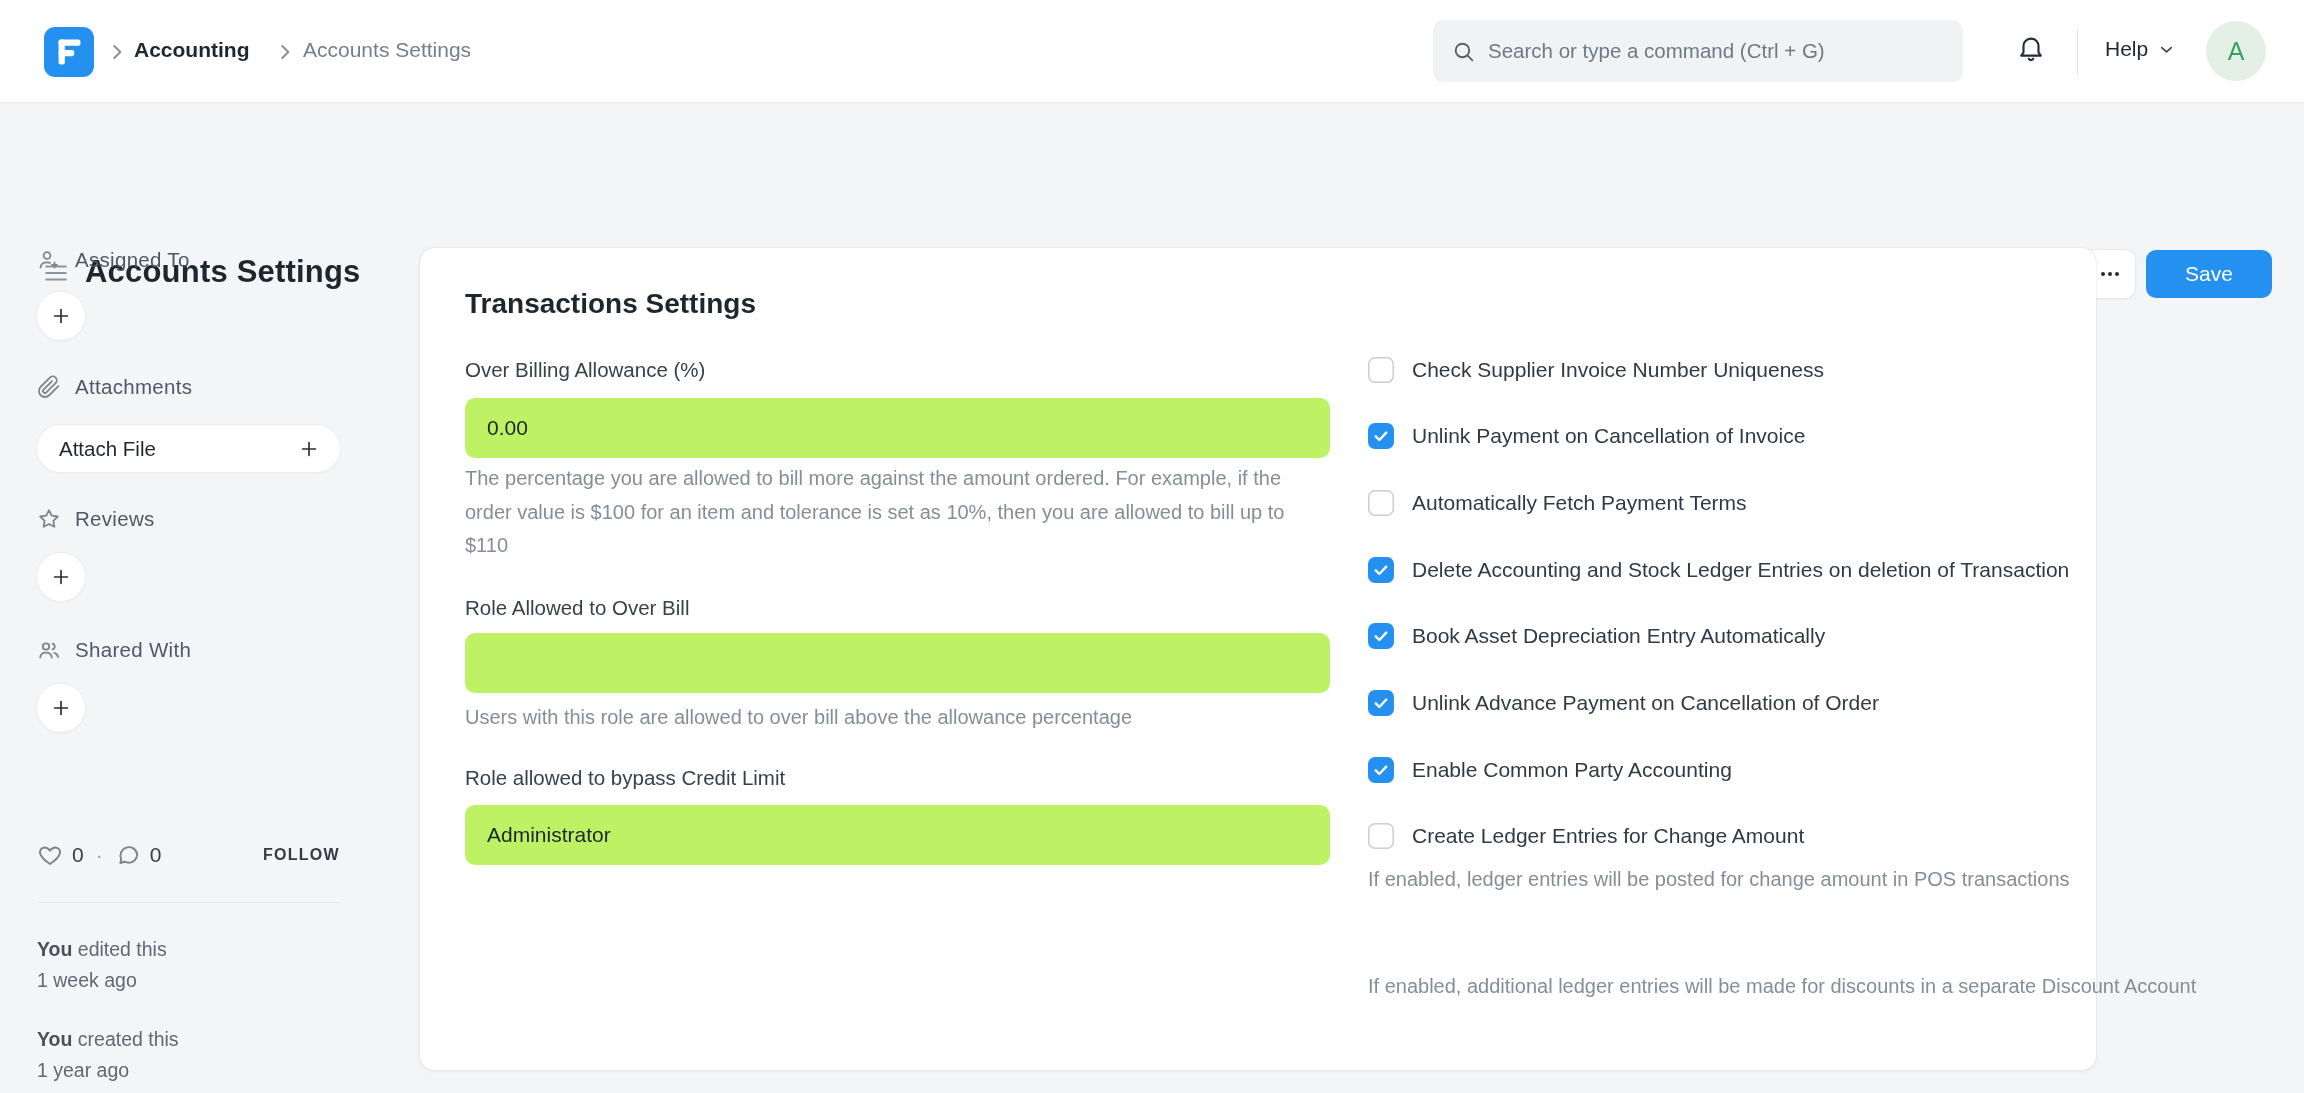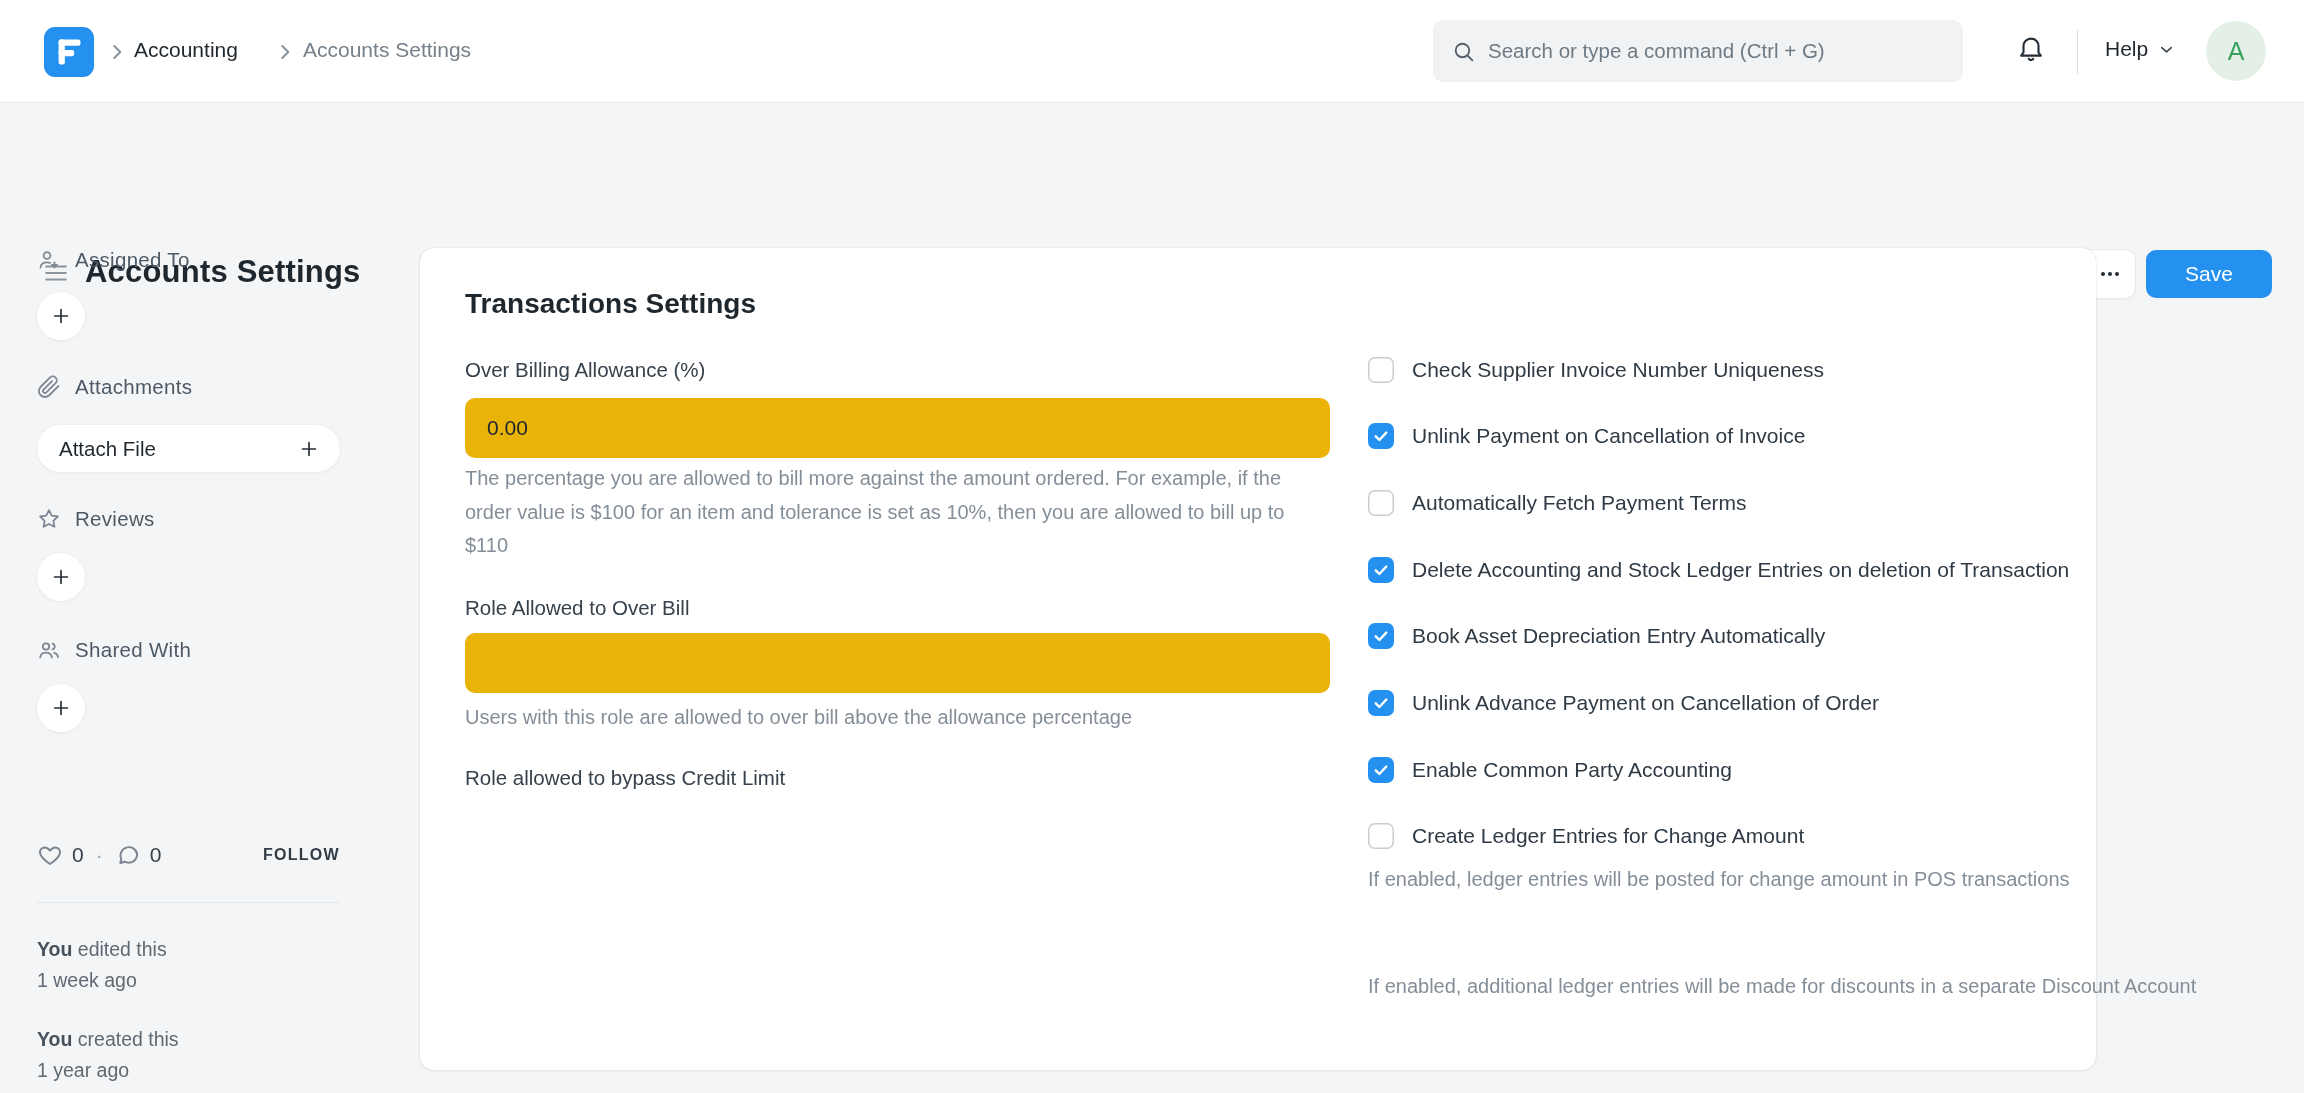--- a/index.html
+++ b/index.html
@@ -11,21 +11,21 @@
   html,body{width:2304px;height:1093px;overflow:hidden;}
   body{background:var(--page-bg);font-family:"Liberation Sans",sans-serif;color:var(--text-dark);}
   svg{display:block;}
 
   
   .navbar{position:absolute;left:0;top:0;width:2304px;height:103px;background:#fff;border-bottom:1px solid #e8ebed;}
   .logo{position:absolute;left:44px;top:27px;width:50px;height:50px;border-radius:11px;background:var(--accent);cursor:pointer;}
   .crumb-chev{position:absolute;top:39px;color:#8b959e;}
   .chev1{left:104px;} .chev2{left:272px;}
   .crumb{position:absolute;top:38px;font-size:21px;white-space:nowrap;cursor:pointer;}
-  .crumb-section{left:134px;color:var(--text-dark);font-weight:400;}
+  .crumb-section{left:134px;color:var(--text-dark);font-weight:700;}
   .crumb-page{left:303px;color:#75808a;}
   .searchbar{position:absolute;left:1433px;top:20px;width:530px;height:62px;border-radius:10px;background:#f0f2f3;display:flex;align-items:center;padding:0 18px;gap:12px;}
   .searchbar input{border:none;outline:none;background:transparent;font-family:inherit;font-size:20.5px;color:#5c6771;width:100%;}
   .searchbar input::placeholder{color:#6e7a84;opacity:1;}
   .bell-btn{position:absolute;left:2016px;top:33px;color:#242d36;cursor:pointer;}
   .nav-divider{position:absolute;left:2077px;top:30px;width:1px;height:44px;background:#d9dee2;}
   .help-menu{position:absolute;left:2105px;top:37px;display:flex;align-items:center;gap:9px;font-size:21px;color:var(--text-dark);cursor:pointer;}
   .avatar{position:absolute;left:2206px;top:21px;width:60px;height:60px;border-radius:50%;background:var(--avatar-bg);color:var(--avatar-text);display:flex;align-items:center;justify-content:center;font-size:25px;cursor:pointer;}
 
   
@@ -50,21 +50,21 @@
   .hist{position:absolute;left:0;font-size:19.5px;line-height:31px;color:#5e6973;}
   .hist b{color:#46515b;}
   .hist1{top:686px;} .hist2{top:776px;}
 
   
   .card{position:absolute;left:420px;top:248px;width:1676px;height:822px;background:var(--card-bg);border-radius:14px;box-shadow:0 0 1px rgba(25,39,52,.25),0 1px 4px rgba(25,39,52,.06);}
   .section-title{position:absolute;left:45px;top:40px;font-size:28px;font-weight:700;color:var(--text-dark);}
 
   .col-left{position:absolute;left:45px;top:0;width:865px;height:822px;}
   .fld-label{position:absolute;left:0;font-size:20.5px;line-height:34px;color:var(--text-label);}
-  .fld-input{position:absolute;left:0;width:865px;height:60px;border:none;outline:none;border-radius:10px;background:#eab308;font-family:inherit;font-size:21px;color:var(--text-dark);padding:0 22px;}
+  .fld-input{position:absolute;left:0;width:865px;height:60px;border:none;outline:none;border-radius:10px;background:#bef264;font-family:inherit;font-size:21px;color:var(--text-dark);padding:0 22px;}
   .fld-help{position:absolute;left:0;width:842px;font-size:20px;line-height:33.5px;color:var(--text-muted);}
   .lab1{top:105px;} .inp1{top:150px;} .help1{top:214px;}
   .lab2{top:343px;} .inp2{top:385px;} .help2{top:453px;}
   .lab3{top:513px;} .inp3{top:557px;}
 
   .col-right{position:absolute;left:948px;top:0;width:859px;height:822px;}
   .cb-row{position:absolute;left:0;height:34px;display:flex;align-items:center;gap:18px;}
   .cb{width:26px;height:26px;border-radius:7px;background:#fff;box-shadow:inset 0 0 0 1.5px #c8ced3;flex:0 0 26px;cursor:pointer;display:flex;align-items:center;justify-content:center;}
   .cb.checked{background:var(--accent);box-shadow:none;}
   .cb .tick{display:none;}
@@ -242,20 +242,21 @@
   <div class="col-left">
     <label class="fld-label lab1">Over Billing Allowance (%)</label>
     <input class="fld-input inp1" value="0.00" style="">
     <p class="fld-help help1">The percentage you are allowed to bill more against the amount ordered. For example, if the order value is $100 for an item and tolerance is set as 10%, then you are allowed to bill up to $110</p>
 
     <label class="fld-label lab2">Role Allowed to Over Bill</label>
     <input class="fld-input inp2" value="" style="">
     <p class="fld-help help2">Users with this role are allowed to over bill above the allowance percentage</p>
 
     <label class="fld-label lab3">Role allowed to bypass Credit Limit</label>
+    <input class="fld-input inp3" value="Administrator" style="">
   </div>
 
   <div class="col-right">
     <div class="cb-row r1">
       <span class="cb"></span>
       <span class="cb-label">Check Supplier Invoice Number Uniqueness</span>
     </div>
     <div class="cb-row r2">
       <span class="cb checked">
           <svg class="tick" width="18" height="18" viewBox="0 0 24 24" fill="none" stroke="#fff" stroke-width="3.2" stroke-linecap="round" stroke-linejoin="round">

